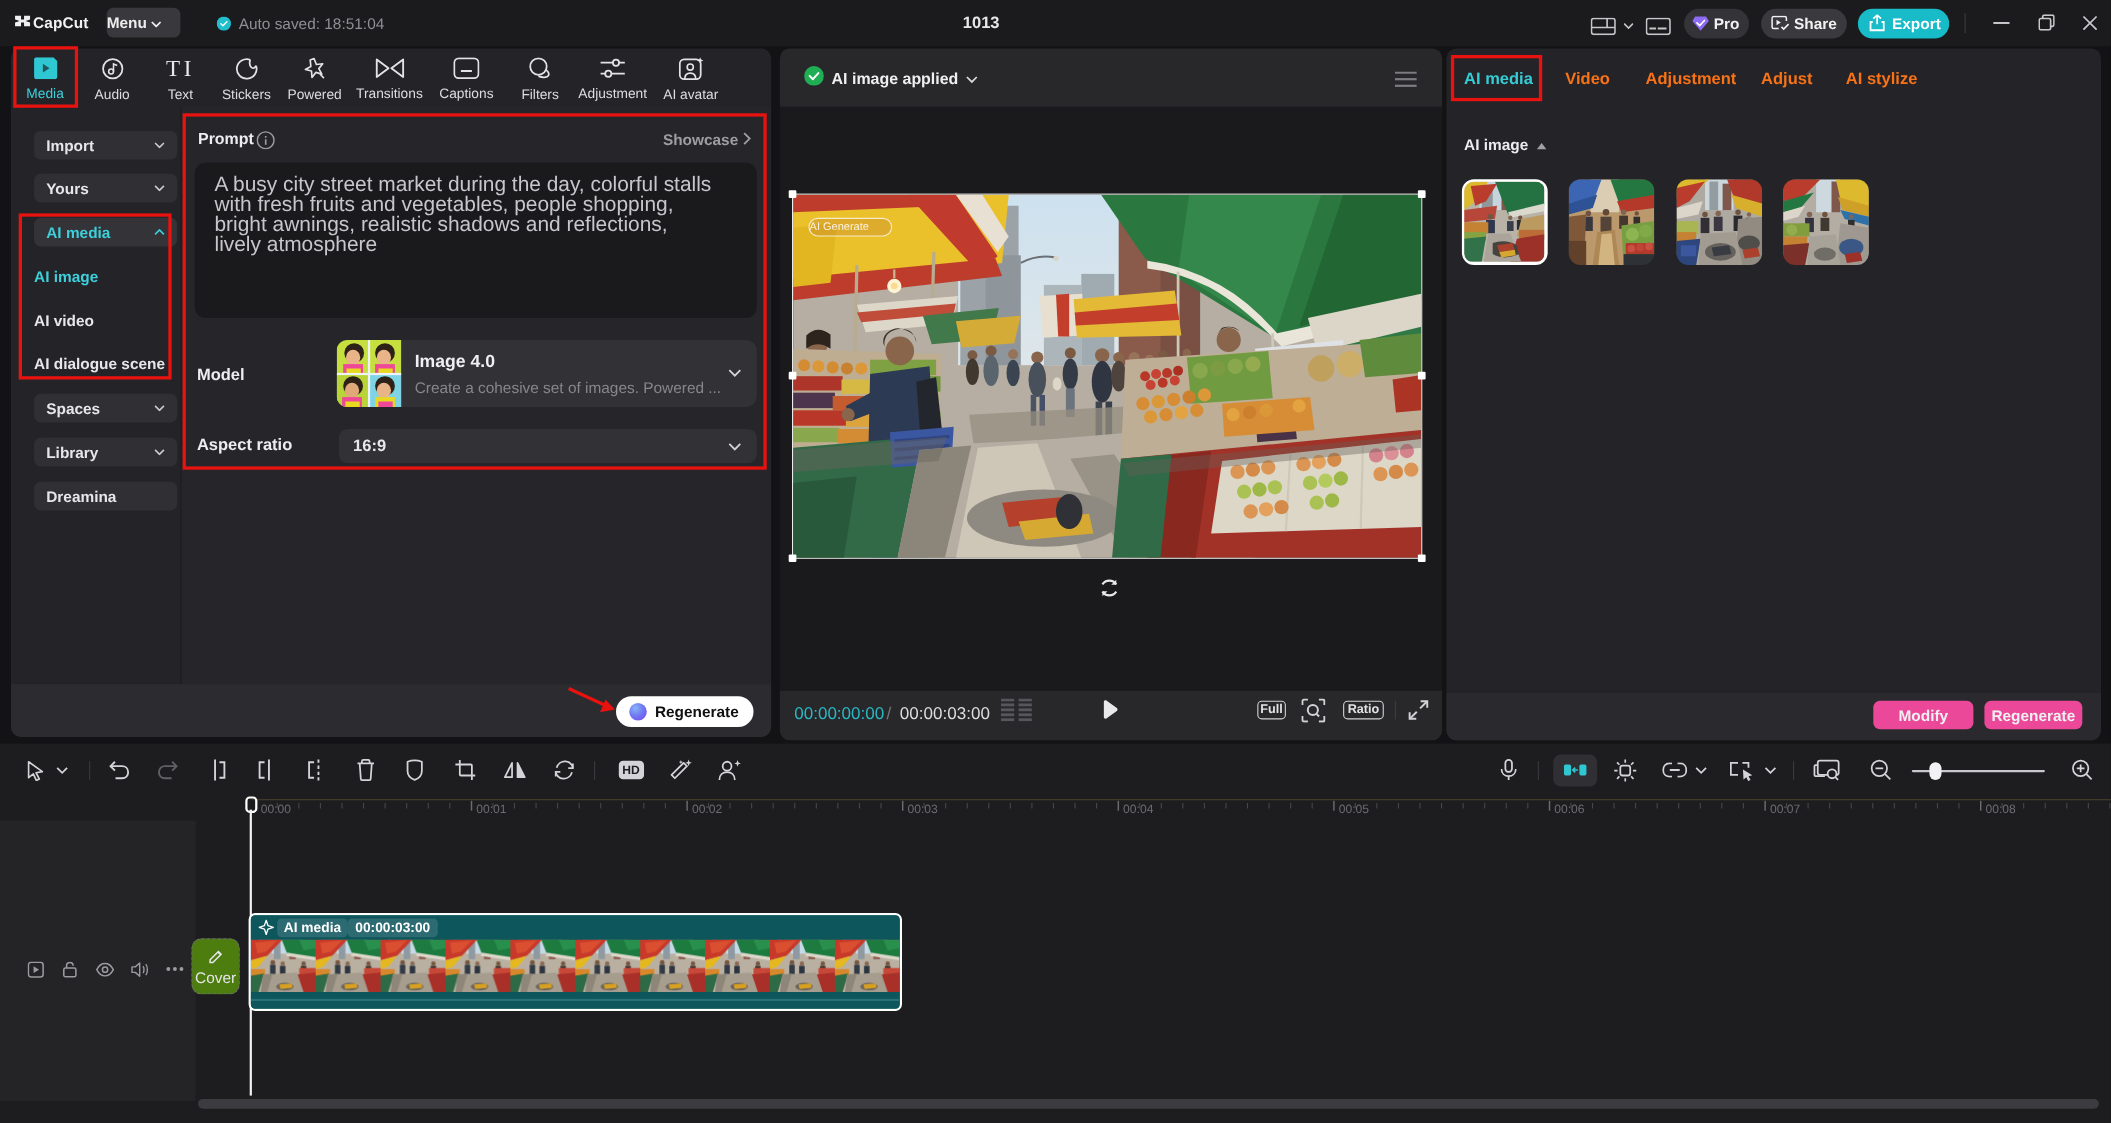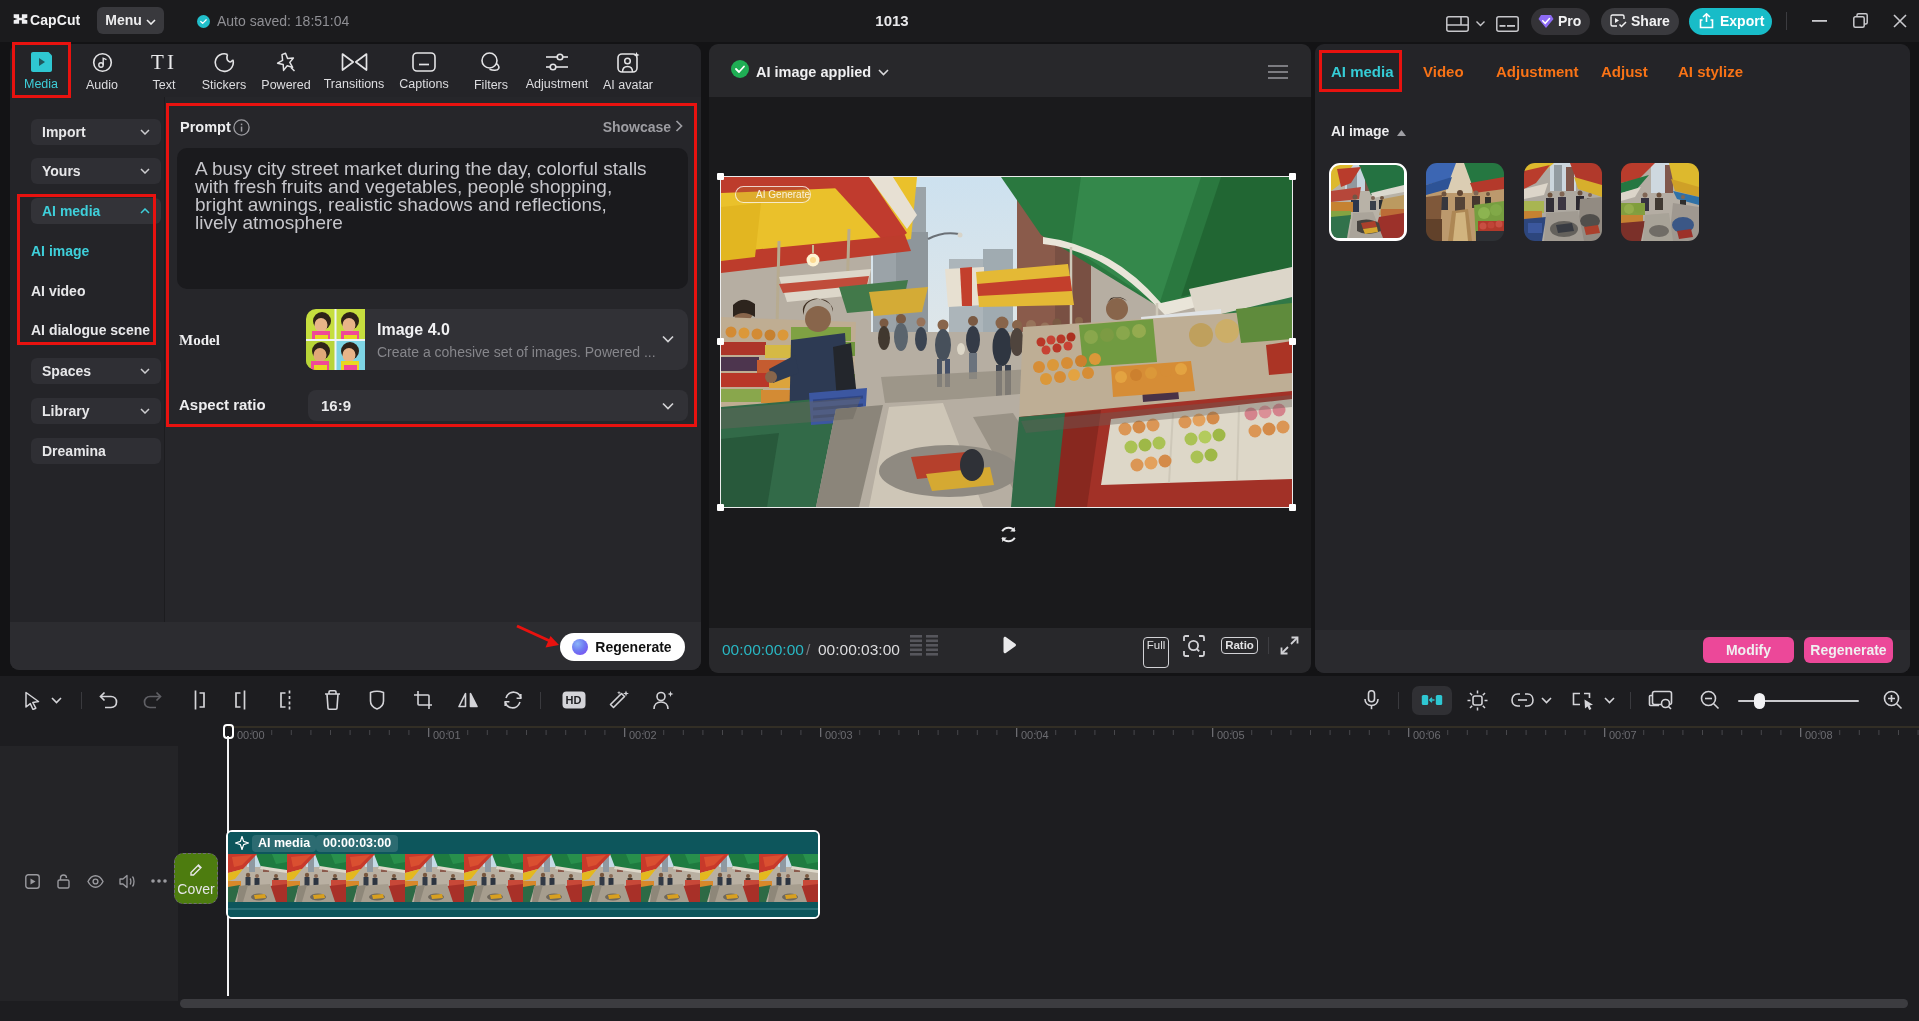--- a/index.html
+++ b/index.html
@@ -4,21 +4,21 @@
 <style>
 * { margin:0; padding:0; box-sizing:border-box; }
 html,body { width:1919px; height:1021px; background:#131315; overflow:hidden;
   font-family:"Liberation Sans", sans-serif; }
 #app { position:relative; width:1919px; height:1021px; background:#131315; }
 .abs { position:absolute; }
 
 
 #topbar { left:0; top:0; width:1919px; height:42px; background:#1b1b1d; }
 #menuBtn { left:97px; top:7px; width:67px; height:27px; background:#39393d; border-radius:6px;
-  color:#ededee; font-size:14px; font-weight:bold; line-height:27px; text-align:center; }
+  color:#ededee; font-size:14px; font-weight:bold; line-height:27px; text-align:left; }
 #autosave { left:217px; top:13px; height:18px; color:#8f8f94; font-size:14px; }
 #title1013 { left:0; top:12px; width:1784px; text-align:center; color:#e8e8ea; font-size:15px; font-weight:bold; }
 
 
 #leftpanel { left:10px; top:44px; width:691px; height:626px; background:#242428; border-radius:9px; }
 #lp-toolbar { left:0; top:0; width:691px; height:53px; }
 .tool { position:absolute; top:8px; width:68px; text-align:center; color:#e3e3e5; }
 .tool .tlab { font-size:12.5px; margin-top:1px; display:block; color:#dddde0; }
 .tool svg { display:inline-block; }
 #lp-side { left:0; top:53px; width:153px; height:525px; }
@@ -32,21 +32,21 @@
 #regenBtn { left:550px; top:11px; width:125px; height:28px; background:#fff; border-radius:15px;
   color:#111; font-size:14px; font-weight:bold; line-height:28px; text-align:center; }
 #regenBtn .orb { position:absolute; left:12px; top:6px; width:16px; height:16px; border-radius:50%;
   background:radial-gradient(circle at 35% 30%, #8ab4f8 0%, #6f7bf2 45%, #7b3ff2 100%); }
 
 
 #promptLabel { left:15px; top:22px; color:#ededef; font-size:14.5px; font-weight:bold; }
 #showcase { right:18px; top:22px; color:#9d9da2; font-size:14px; font-weight:bold; }
 #promptBox { left:12px; top:51px; width:511px; height:141px; padding-right:40px !important; background:#1a1a1d; border-radius:10px;
   color:#c6c6cb; font-size:19px; line-height:18px; padding:12px 18px; }
-#modelLabel { left:14px; top:235px; color:#ededef; font-size:15px; font-weight:bold;font-family:Liberation Serif, serif; }
+#modelLabel { left:14px; top:235px; color:#ededef; font-size:15px; font-weight:bold; }
 #modelBox { left:141px; top:212px; width:382px; height:61px; background:#313136; border-radius:10px; }
 #modelBox .mtitle { position:absolute; left:71px; top:12px; color:#f0f0f2; font-size:16px; font-weight:bold; }
 #modelBox .msub { position:absolute; left:71px; top:35px; color:#86868b; font-size:14px; }
 #aspectLabel { left:14px; top:299px; color:#ededef; font-size:15px; font-weight:bold; }
 #aspectBox { left:143px; top:293px; width:380px; height:31px; background:#313136; border-radius:8px;
   color:#e9e9eb; font-size:15px; font-weight:bold; line-height:31px; padding-left:13px; }
 
 
 #preview { left:709px; top:44px; width:602px; height:629px; background:#28282b; border-radius:9px; }
 #pv-canvas { left:0; top:53px; width:602px; height:531px; background:#1a1a1c; }
@@ -542,21 +542,21 @@
           <circle cx="416" cy="288" r="6.5" fill="#e0954e"></circle>
             <circle cx="430" cy="286" r="6.5" fill="#e8a055"></circle>
             <circle cx="444" cy="284" r="6.5" fill="#d98a42"></circle>
           <circle cx="476" cy="280" r="6.5" fill="#a9c34c"></circle>
             <circle cx="490" cy="278" r="6.5" fill="#9db93e"></circle>
         </g>
 
         <polygon points="0,232 140,220 132,242 0,252" fill="#6a665e" opacity="0.45"></polygon>
         <polygon points="300,244 571,218 571,230 305,256" fill="#6a6058" opacity="0.4"></polygon>
       </svg>
-      <div class="abs" style="left:14px;top:9px;width:76px;height:17px;border:1px solid rgba(255,255,255,0.75);border-radius:9px;color:rgba(255,255,255,0.85);font-size:10px;line-height:16px;text-align:right;background:rgba(190,120,50,0.28)">AI Generate</div>
+      <div class="abs" style="left:14px;top:21px;width:76px;height:17px;border:1px solid rgba(255,255,255,0.75);border-radius:9px;color:rgba(255,255,255,0.85);font-size:10px;line-height:16px;text-align:left;background:rgba(190,120,50,0.28)">AI Generate</div>
       <div class="handle" style="left:-4px;top:-4px"></div>
       <div class="handle" style="right:-4px;top:-4px"></div>
       <div class="handle" style="left:-4px;bottom:-4px"></div>
       <div class="handle" style="right:-4px;bottom:-4px"></div>
       <div class="handle" style="left:-4px;top:161px"></div>
       <div class="handle" style="right:-4px;top:161px"></div>
     </div>
     <svg class="abs" style="left:290px;top:481px" width="19" height="19" viewBox="0 0 19 19">
       <path d="M3.2 6.2 A7.5 7.5 0 0 1 15.8 6.2" stroke="#e8e8ea" stroke-width="2" fill="none"></path>
       <path d="M15.8 12.8 A7.5 7.5 0 0 1 3.2 12.8" stroke="#e8e8ea" stroke-width="2" fill="none"></path>
@@ -577,21 +577,21 @@
           <rect x="16" y="0" width="12" height="2.6"></rect>
             <rect x="16" y="4.5" width="12" height="2.6"></rect>
             <rect x="16" y="9" width="12" height="2.6"></rect>
             <rect x="16" y="13.5" width="12" height="2.6"></rect>
             <rect x="16" y="18" width="12" height="2.6"></rect>
         </g>
       </svg>
       <svg class="abs" style="left:293px;top:8px" width="15" height="18" viewBox="0 0 15 18">
         <path d="M1.5 2.2 C1.5 1 2.8 0.3 3.8 0.9 L13.3 7.7 C14.2 8.3 14.2 9.7 13.3 10.3 L3.8 17.1 C2.8 17.7 1.5 17 1.5 15.8 Z" fill="#e9e9eb"></path>
       </svg>
-      <div class="abs" style="left:434px;top:9px;width:26px;height:31px;border:1.6px solid #d2d2d6;border-radius:4px;color:#e2e2e4;font-size:11.5px;font-weight:normal;line-height:14px;text-align:center">Full</div>
+      <div class="abs" style="left:434px;top:9px;width:26px;height:17px;border:1.6px solid #d2d2d6;border-radius:4px;color:#e2e2e4;font-size:11.5px;font-weight:bold;line-height:14px;text-align:center">Full</div>
       <svg class="abs" style="left:474px;top:7px" width="22" height="22" viewBox="0 0 22 22">
         <g stroke="#d2d2d6" stroke-width="1.8" fill="none">
           <path d="M1 6 L1 2.5 C1 1.7 1.7 1 2.5 1 L6 1"></path>
             <path d="M16 1 L19.5 1 C20.3 1 21 1.7 21 2.5 L21 6"></path>
           <path d="M21 16 L21 19.5 C21 20.3 20.3 21 19.5 21 L16 21"></path>
             <path d="M6 21 L2.5 21 C1.7 21 1 20.3 1 19.5 L1 16"></path>
           <circle cx="10.5" cy="10.5" r="4.6"></circle>
             <path d="M13.8 14 L16.2 16.4"></path>
         </g>
       </svg>

